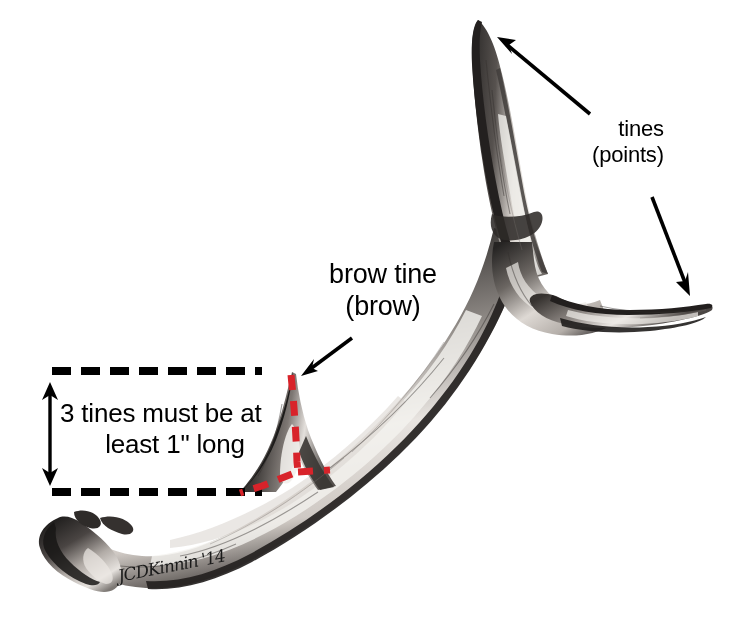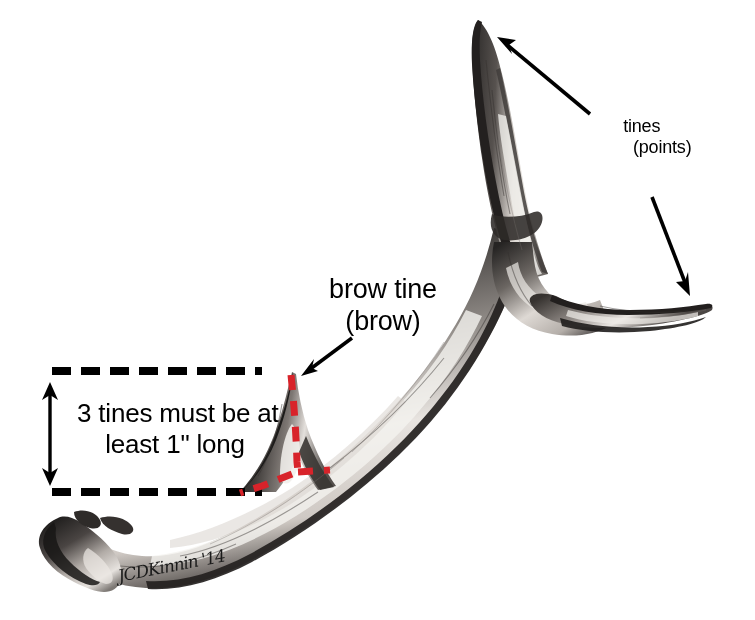--- a/index.html
+++ b/index.html
@@ -29,39 +29,39 @@
     position: absolute;
     font-family: "Liberation Sans", sans-serif;
     color: #000000;
     white-space: nowrap;
     line-height: 1.18;
     letter-spacing: -0.2px;
   }
   #label-tines {
     left: 592px;
     top: 116px;
-    font-size: 18px;
-    text-align: center;
-  }
-  #label-tines .ln2 { padding-left: 0px; margin-left: 41px; }
+    font-size: 22px;
+    text-align: right;
+  }
+  #label-tines .ln2 { padding-left: 0px; }
   #label-brow {
     left: 303px;
-    top: 274px;
+    top: 259px;
     font-size: 27px;
     text-align: center;
     width: 160px;
   }
   #label-rule {
     left: 60px;
     top: 398px;
     font-size: 26px;
     width: 230px;
     text-align: center;
   }
-  #label-rule .ln1 { text-align: left; margin-left: 17px; }
+  #label-rule .ln1 { text-align: left; margin-left: 0px; }
   #label-rule .ln2 { text-align: center; }
   .sig {
     position: absolute;
     left: 118px;
     top: 566px;
     font-family: "DejaVu Serif", serif;
     font-style: italic;
     font-size: 17px;
     color: #1a1a1a;
     transform: rotate(-11deg);

